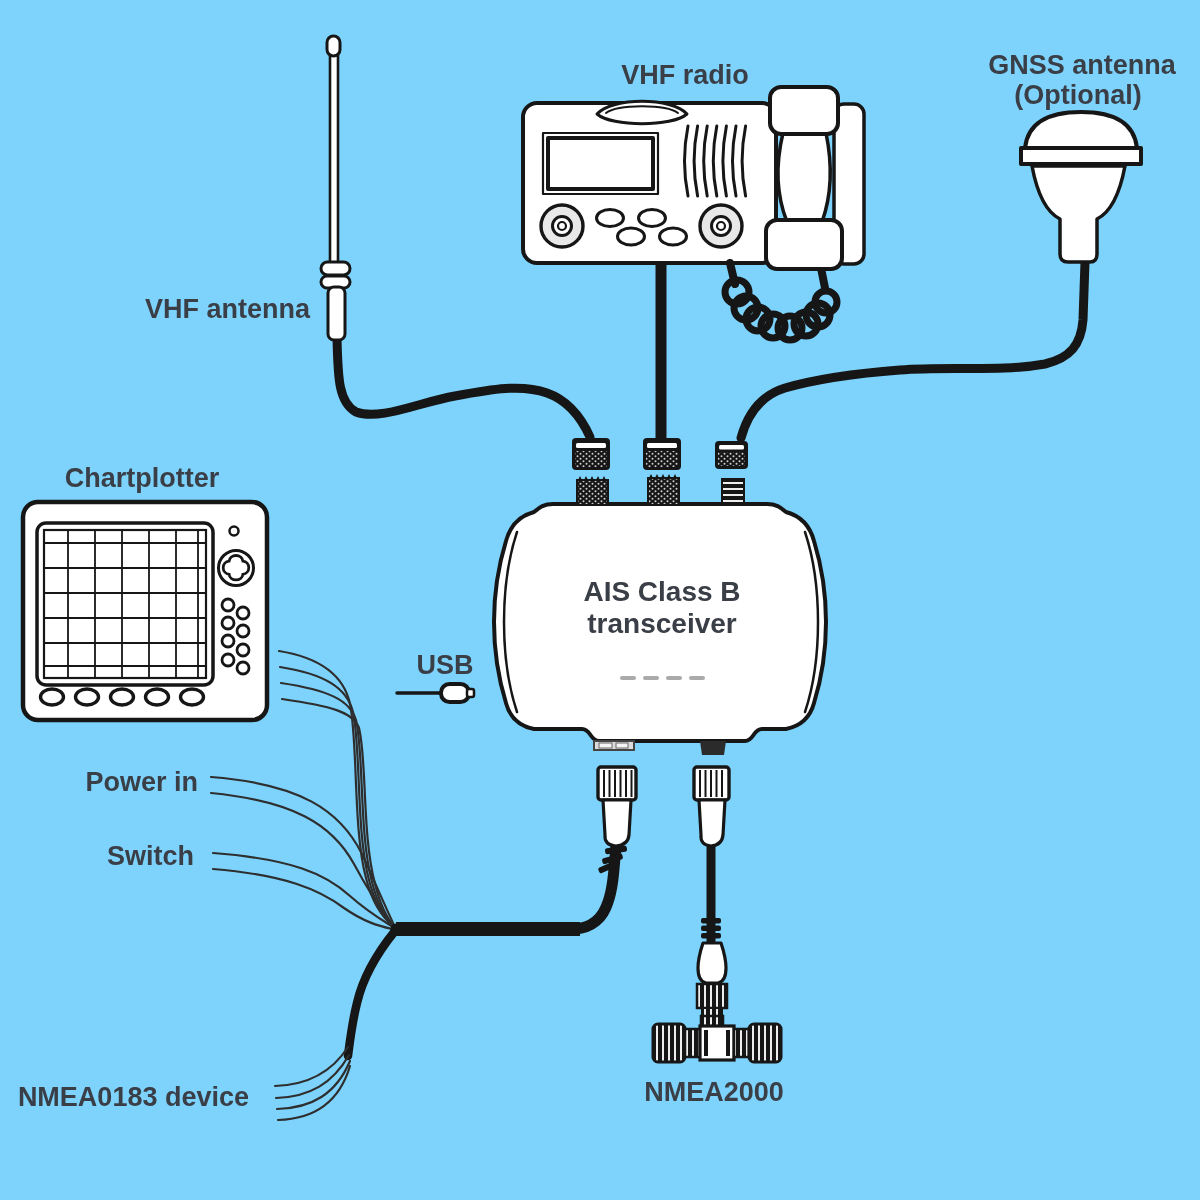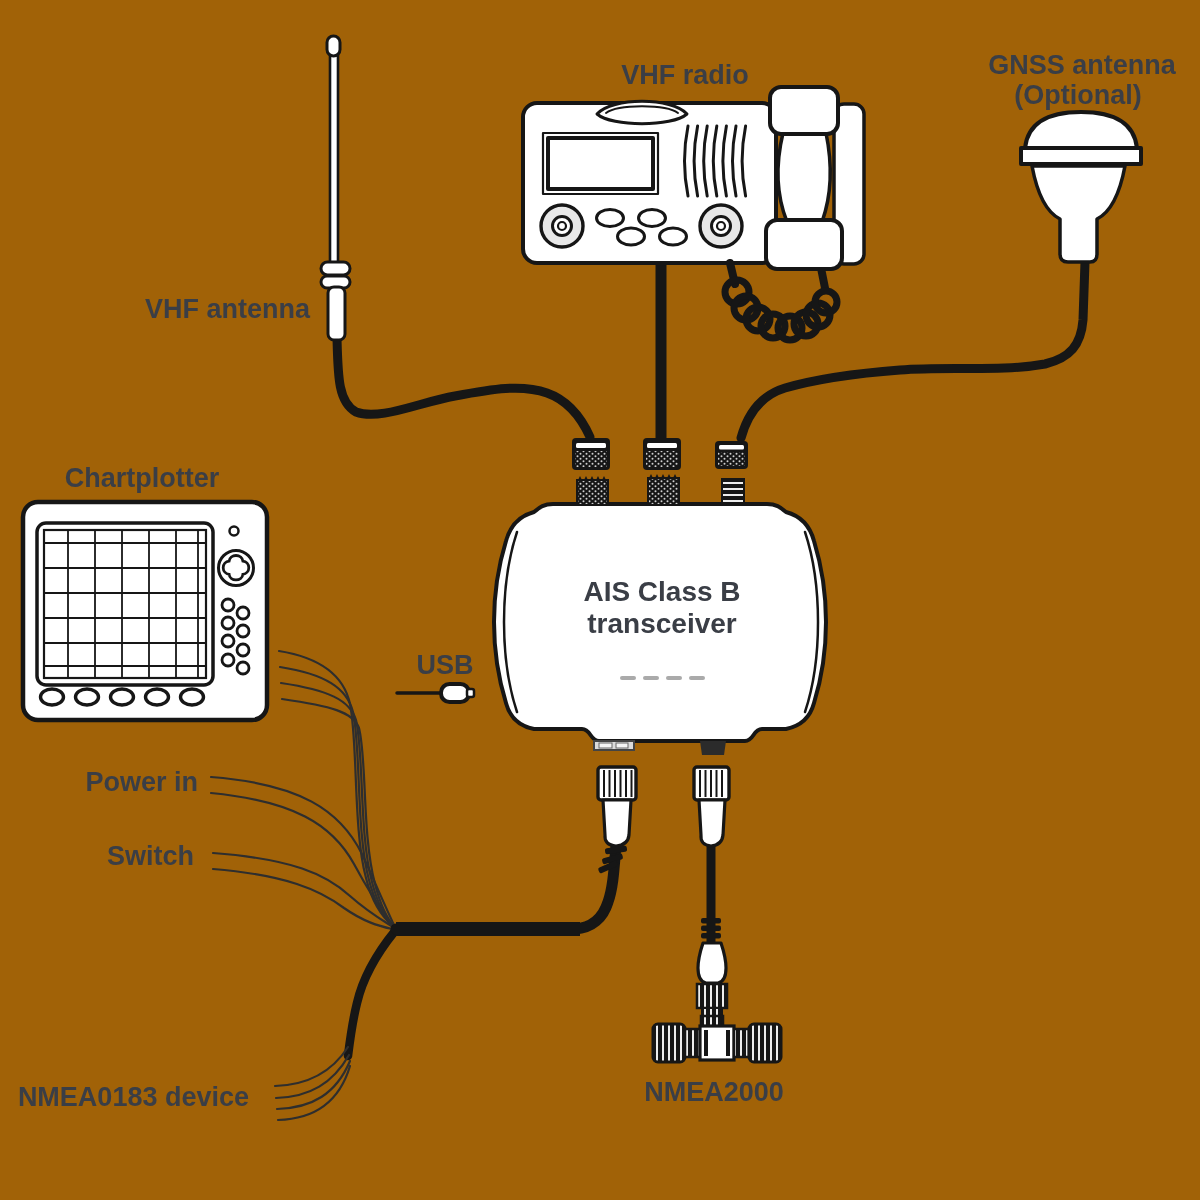--- a/index.html
+++ b/index.html
@@ -1,16 +1,16 @@
 <!DOCTYPE html>
 <html><head>
 <meta charset="utf-8">
 <style>
   html,body{margin:0;padding:0;background:#ffffff;}
-  #canvas{position:relative;width:1200px;height:1200px;background:#a16207;overflow:hidden;
+  #canvas{position:relative;width:1200px;height:1200px;background:#7dd3fc;overflow:hidden;
           font-family:"Liberation Sans", sans-serif;}
   svg{display:block;}
   text{font-family:"Liberation Sans", sans-serif;font-weight:600;fill:#3a3e46;}
   .lbl{font-size:27px;}
   .lbl-big{font-size:28px;}
   .ln{stroke:#161616;fill:none;stroke-linecap:round;stroke-linejoin:round;}
   .shape{stroke:#161616;fill:#ffffff;stroke-linejoin:round;}
   .dark{fill:#161616;stroke:none;}
   .wire{stroke:#2e2e2e;stroke-width:2.2;fill:none;stroke-linecap:round;}
 </style>

